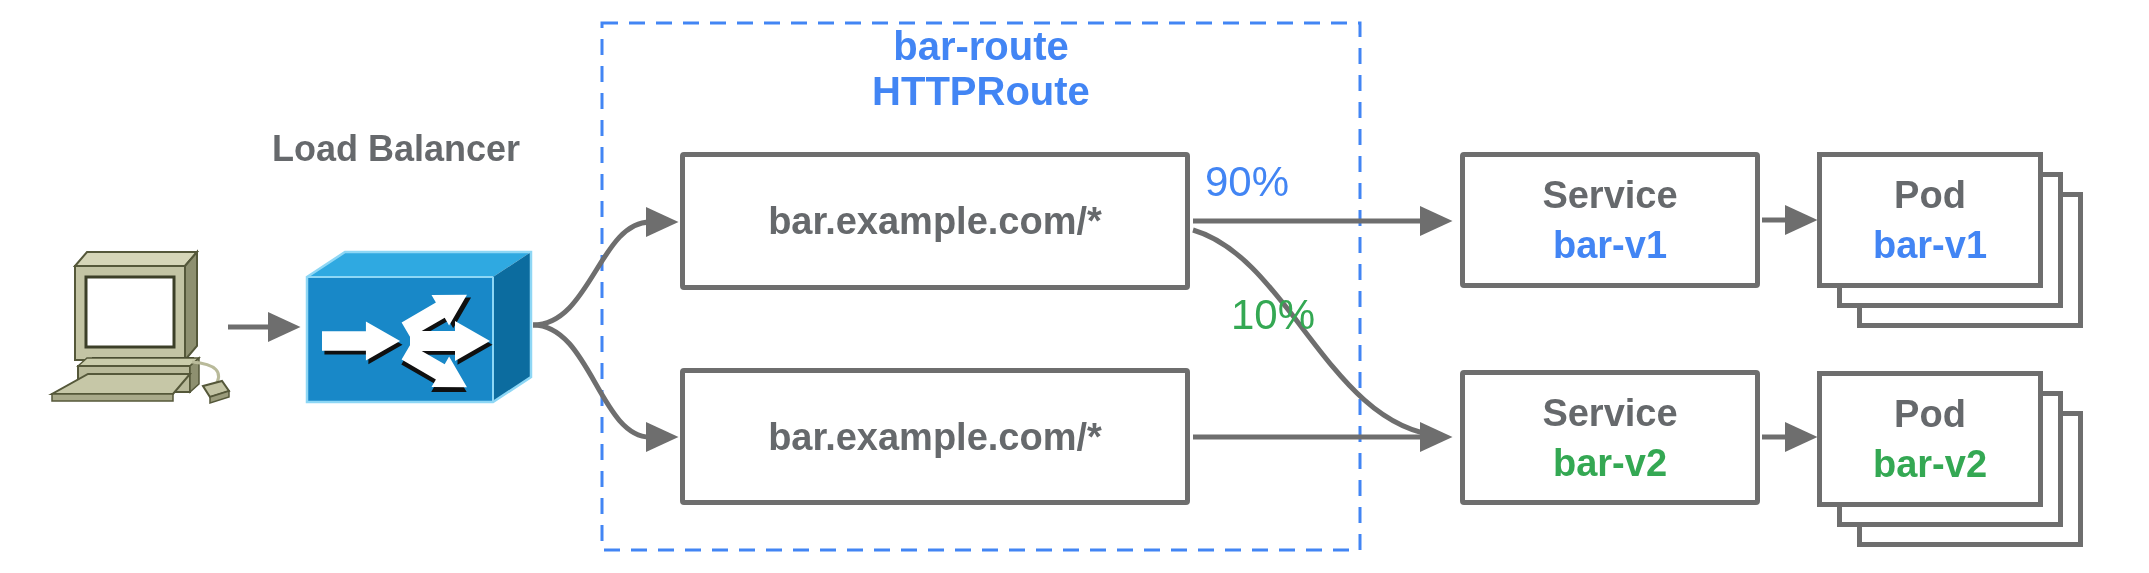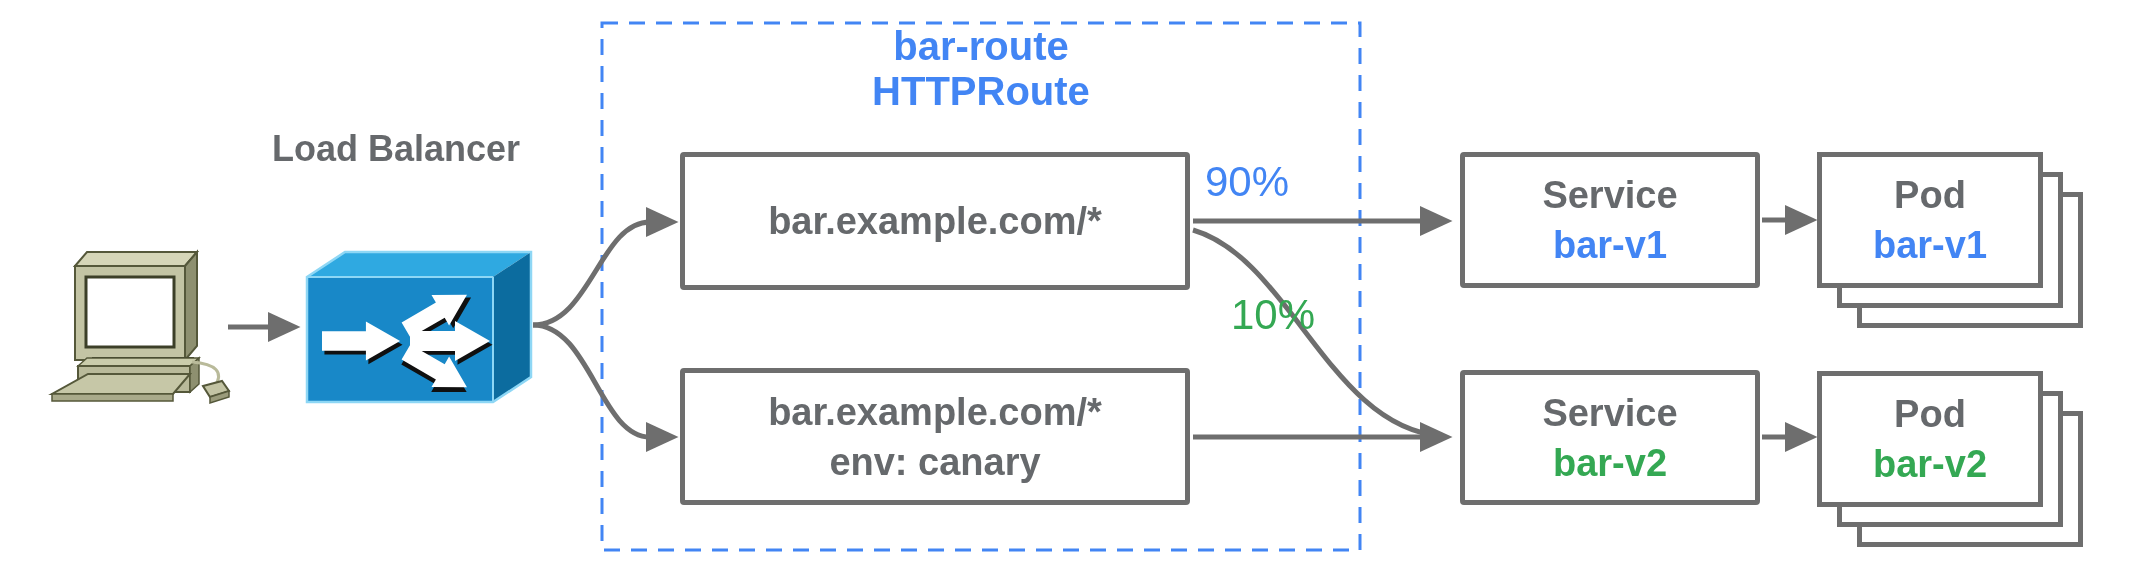--- a/index.html
+++ b/index.html
@@ -102,21 +102,20 @@
     <div style="color: rgb(66, 133, 244);">bar-route</div>
     <div style="color: rgb(66, 133, 244);">HTTPRoute</div>
   </div>
 
   <div class="box" style="left:680px;top:152px;width:510px;height:138px;">
     <div>bar.example.com/*</div>
   </div>
 
   <div class="box" style="left:680px;top:368px;width:510px;height:137px;">
     <div>bar.example.com/*</div>
-    <div>env: canary</div>
   </div>
 
   <div class="weight" style="left: 1205px; top: 158px; color: rgb(66, 133, 244);">90%</div>
   <div class="weight" style="left: 1207px; top: 291px; color: rgb(52, 168, 83); margin-left: 24px;">10%</div>
 
   <div class="box" style="left:1460px;top:152px;width:300px;height:136px;">
     <div>Service</div>
     <div style="color: rgb(66, 133, 244);">bar-v1</div>
   </div>
 

